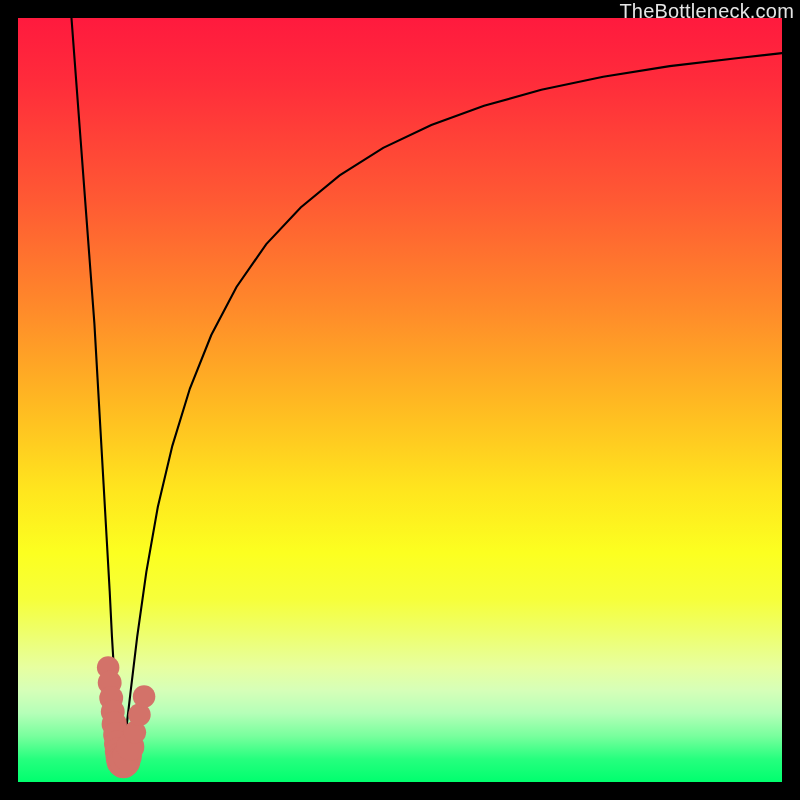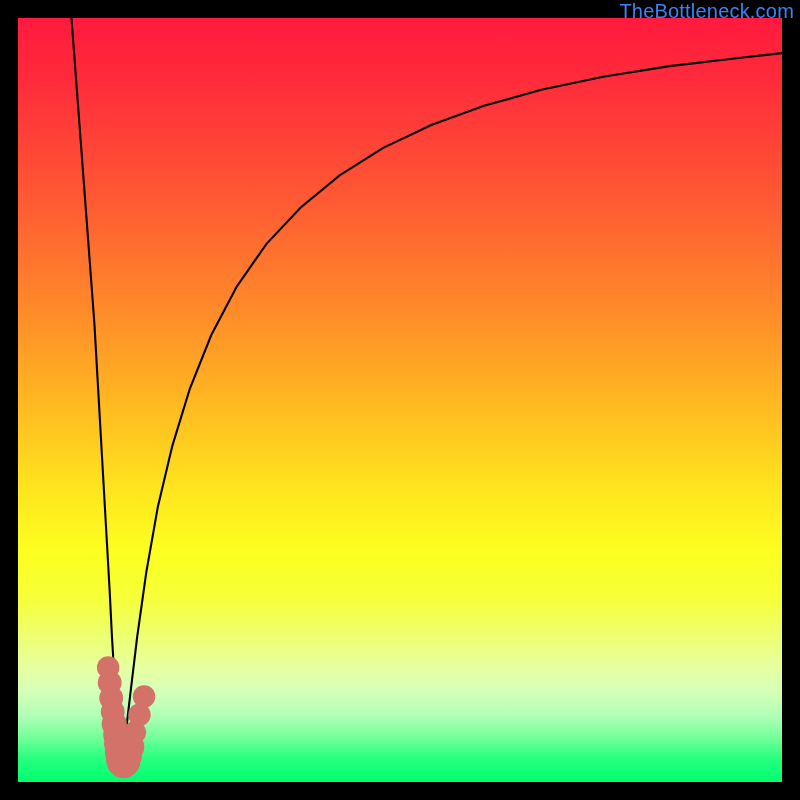--- a/index.html
+++ b/index.html
@@ -43,21 +43,21 @@
       #b5ffb8 91%,
       #78ff9d 94%,
       #26ff7e 97%,
       #00ff6e 100%
     );
   }
   .watermark {
     position: absolute;
     top: 0;
     right: 6px;
-    color: #3b82f6;
+    color: #e5e5e5;
     font-size: 20px;
     font-weight: 500;
     letter-spacing: 0.2px;
     user-select: none;
   }
   svg.curve {
     position: absolute;
     inset: 0;
   }
 </style>

